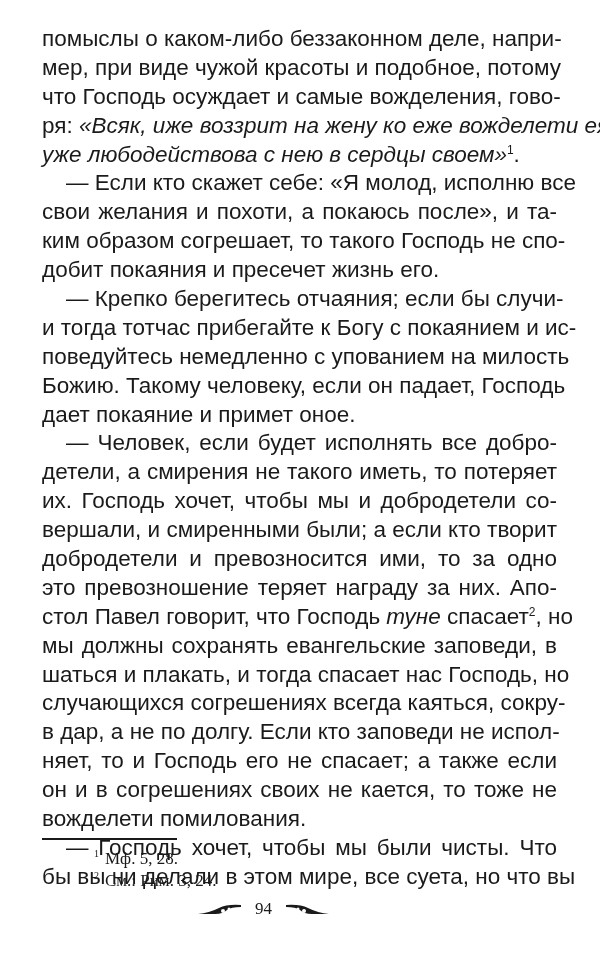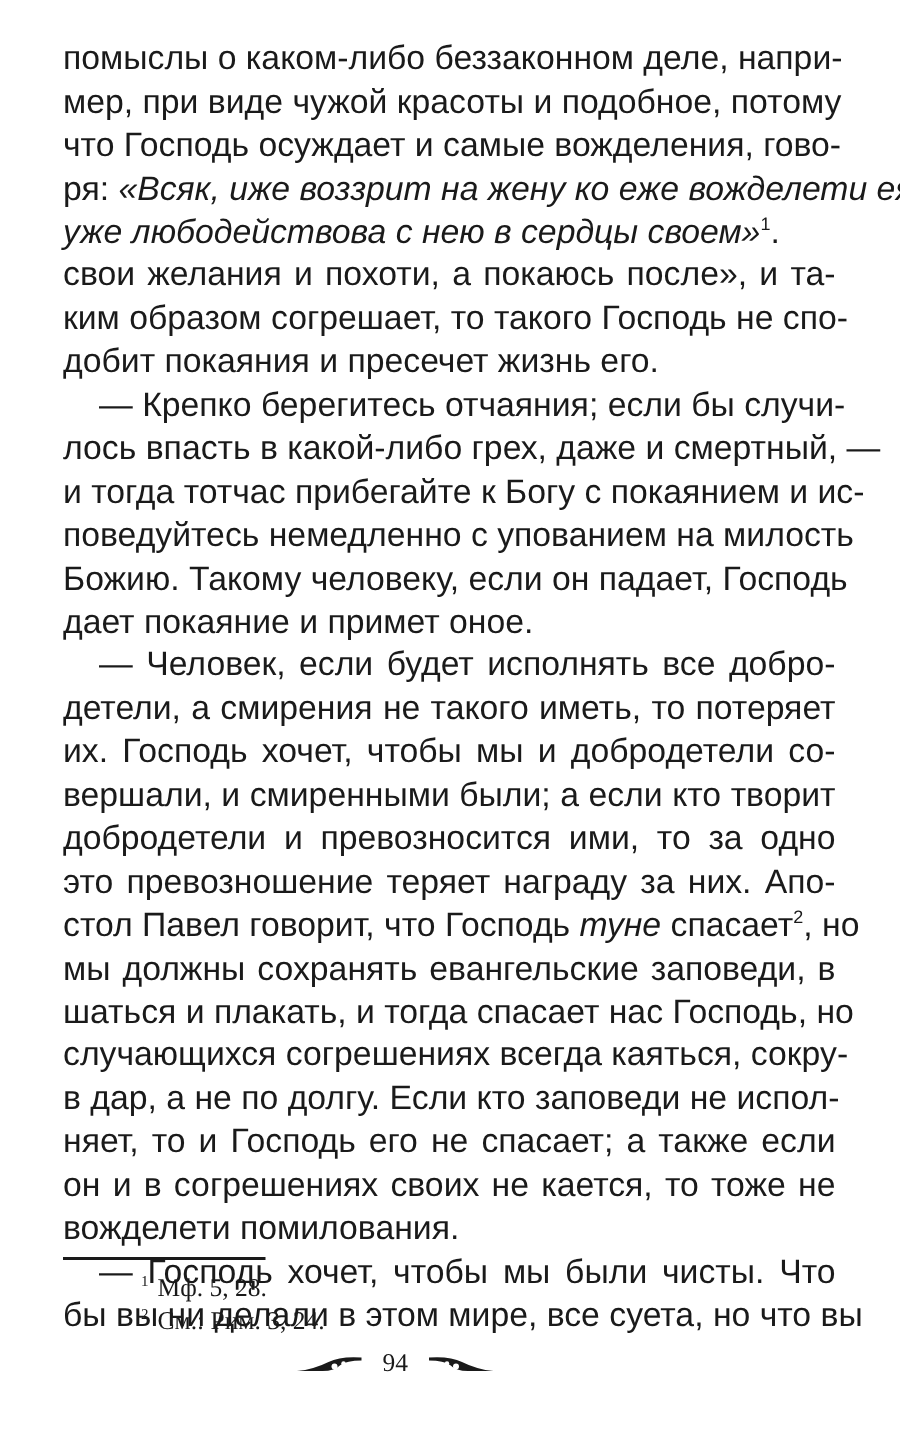--- a/index.html
+++ b/index.html
@@ -22,25 +22,25 @@
 </style>
 </head>
 <body>
 
 <div class="page">
   <div class="line">помыслы о каком-либо беззаконном деле, напри-</div>
   <div class="line">мер, при виде чужой красоты и подобное, потому</div>
   <div class="line">что Господь осуждает и самые вожделения, гово-</div>
   <div class="line"><span>ря: </span><span class="it">«Всяк, иже воззрит на жену ко еже вожделети ея,</span></div>
   <div class="line last"><span class="it">уже любодействова с нею в сердцы своем»</span><sup>1</sup><span>.</span></div>
+  <div class="line indent">— Если кто скажет себе: «Я молод, исполню все</div>
   <div class="line">свои желания и похоти, а покаюсь после», и та-</div>
   <div class="line">ким образом согрешает, то такого Господь не спо-</div>
   <div class="line last">добит покаяния и пресечет жизнь его.</div>
   <div class="line indent">— Крепко берегитесь отчаяния; если бы случи-</div>
-  <div class="line">лось впасть в какой-либо грех, даже и смертный, —</div>
   <div class="line">и тогда тотчас прибегайте к Богу с покаянием и ис-</div>
   <div class="line">поведуйтесь немедленно с упованием на милость</div>
   <div class="line">Божию. Такому человеку, если он падает, Господь</div>
   <div class="line last">дает покаяние и примет оное.</div>
   <div class="line indent">— Человек, если будет исполнять все добро-</div>
   <div class="line">детели, а смирения не такого иметь, то потеряет</div>
   <div class="line">их. Господь хочет, чтобы мы и добродетели со-</div>
   <div class="line">вершали, и смиренными были; а если кто творит</div>
   <div class="line">добродетели и превозносится ими, то за одно</div>
   <div class="line">это превозношение теряет награду за них. Апо-</div>

